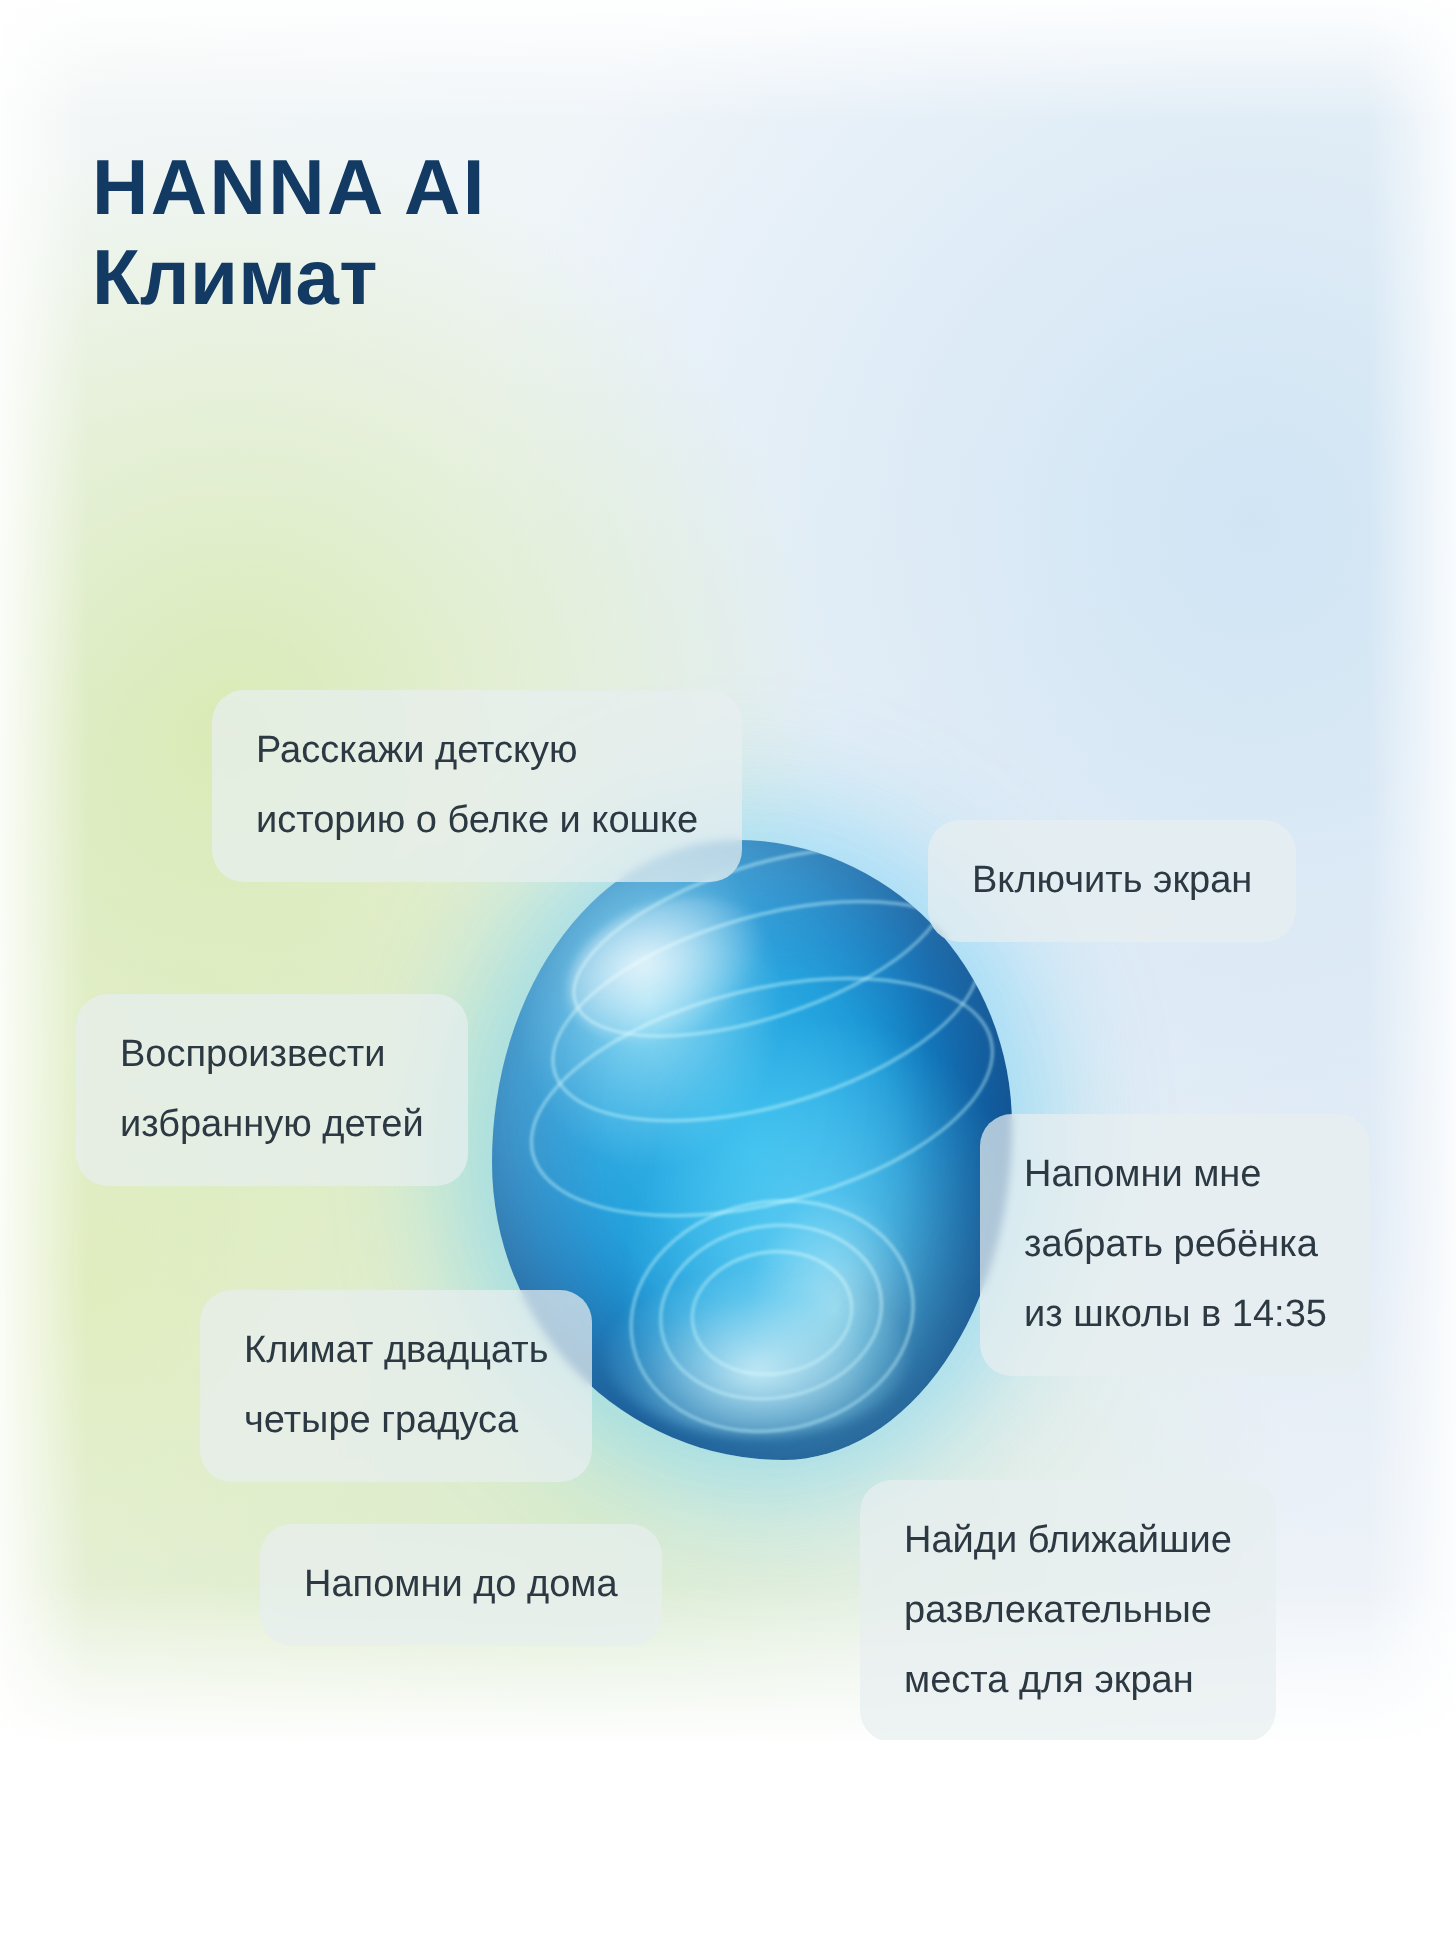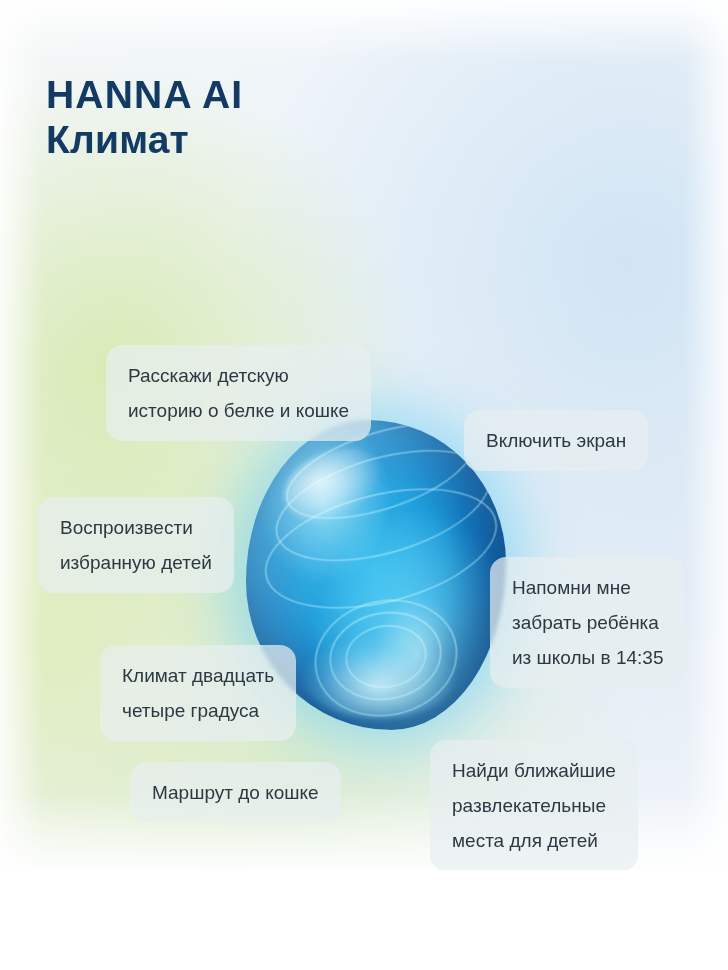--- a/index.html
+++ b/index.html
@@ -181,18 +181,18 @@
   <div class="bubble" id="b-story">Расскажи детскую
 историю о белке и кошке</div>
   <div class="bubble" id="b-screen">Включить экран</div>
   <div class="bubble" id="b-music">Воспроизвести
 избранную детей</div>
   <div class="bubble" id="b-remind">Напомни мне
 забрать ребёнка
 из школы в 14:35</div>
   <div class="bubble" id="b-climate">Климат двадцать
 четыре градуса</div>
-  <div class="bubble" id="b-route">Маршрут до кошке</div>
+  <div class="bubble" id="b-route">Напомни до дома</div>
   <div class="bubble" id="b-places">Найди ближайшие
 развлекательные
-места для детей</div>
+места для экран</div>
 
 </div>
 
 </body></html>

